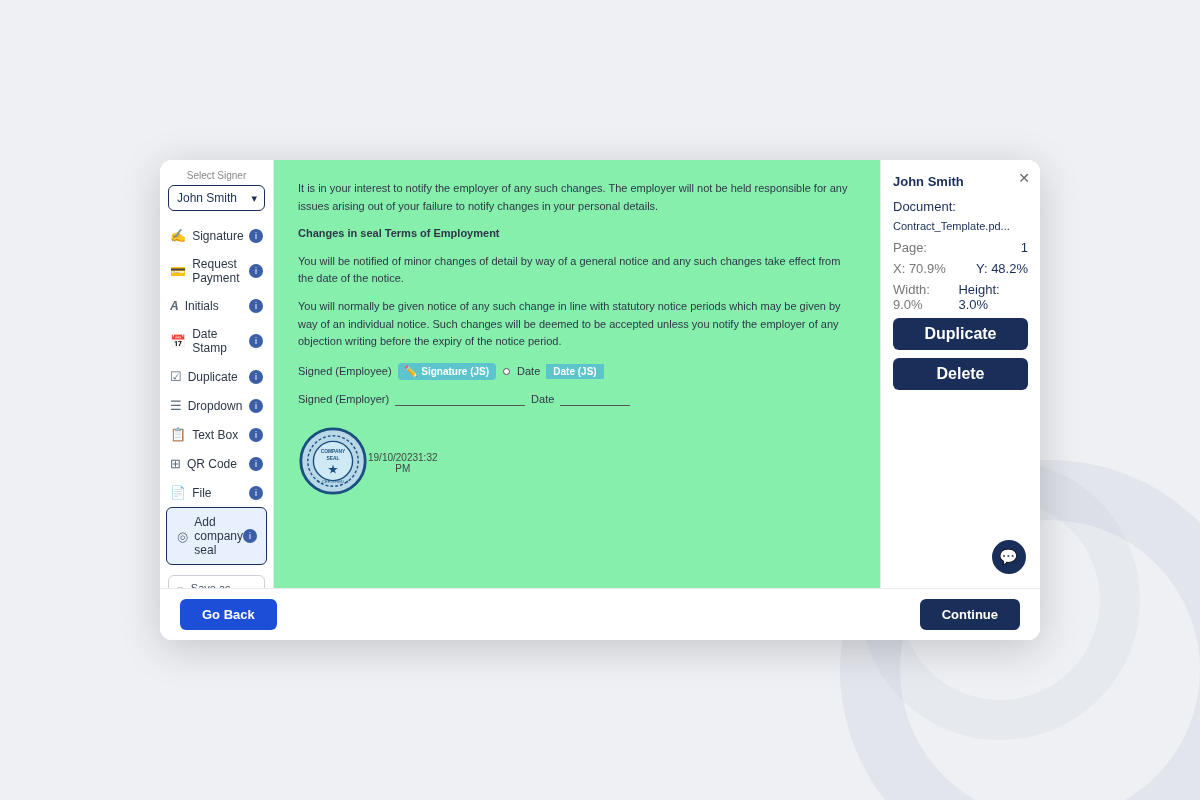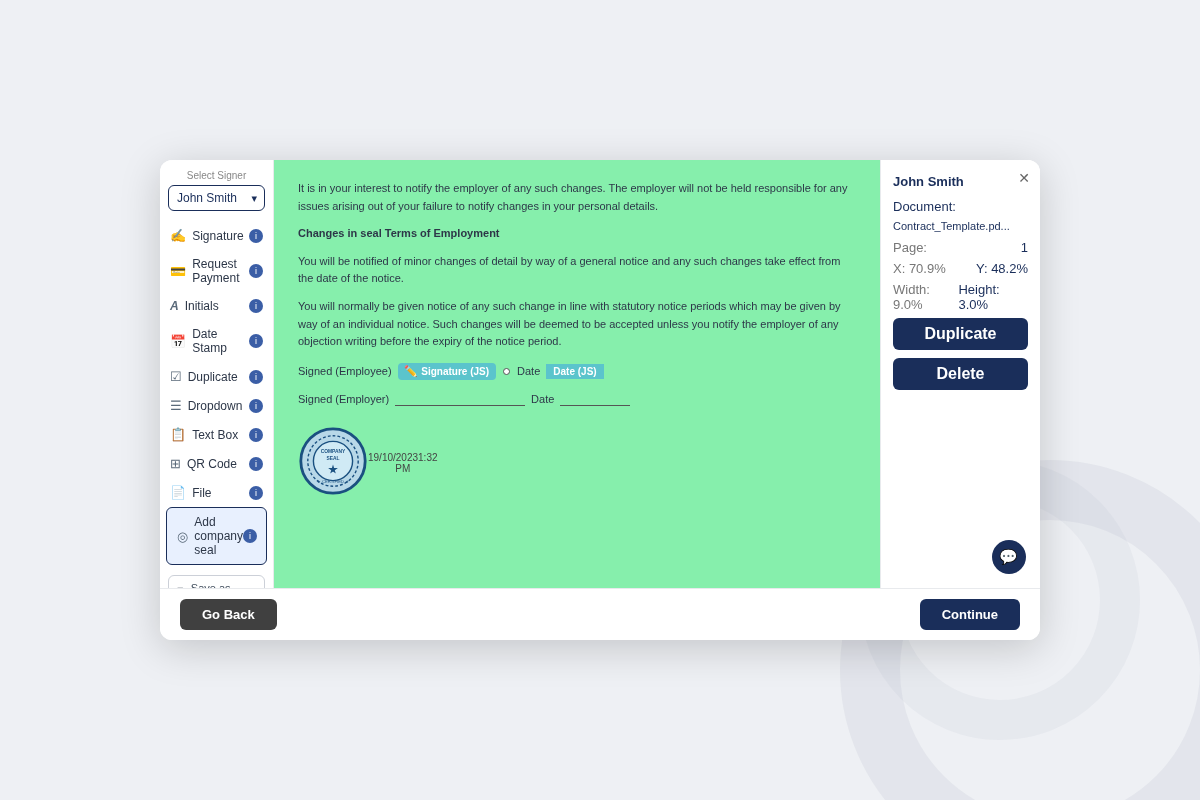--- a/index.html
+++ b/index.html
@@ -312,21 +312,21 @@
 
     .footer-btn {
       padding: 8px 22px;
       border-radius: 6px;
       font-size: 13px;
       font-weight: 600;
       cursor: pointer;
       border: none;
     }
     .footer-btn-back {
-      background: #404040;
+      background: #1d4ed8;
       color: #fff;
     }
     .footer-btn-continue {
       background: #1a2e5a;
       color: #fff;
     }
 
     .chat-bubble {
       position: absolute;
       bottom: 14px;

